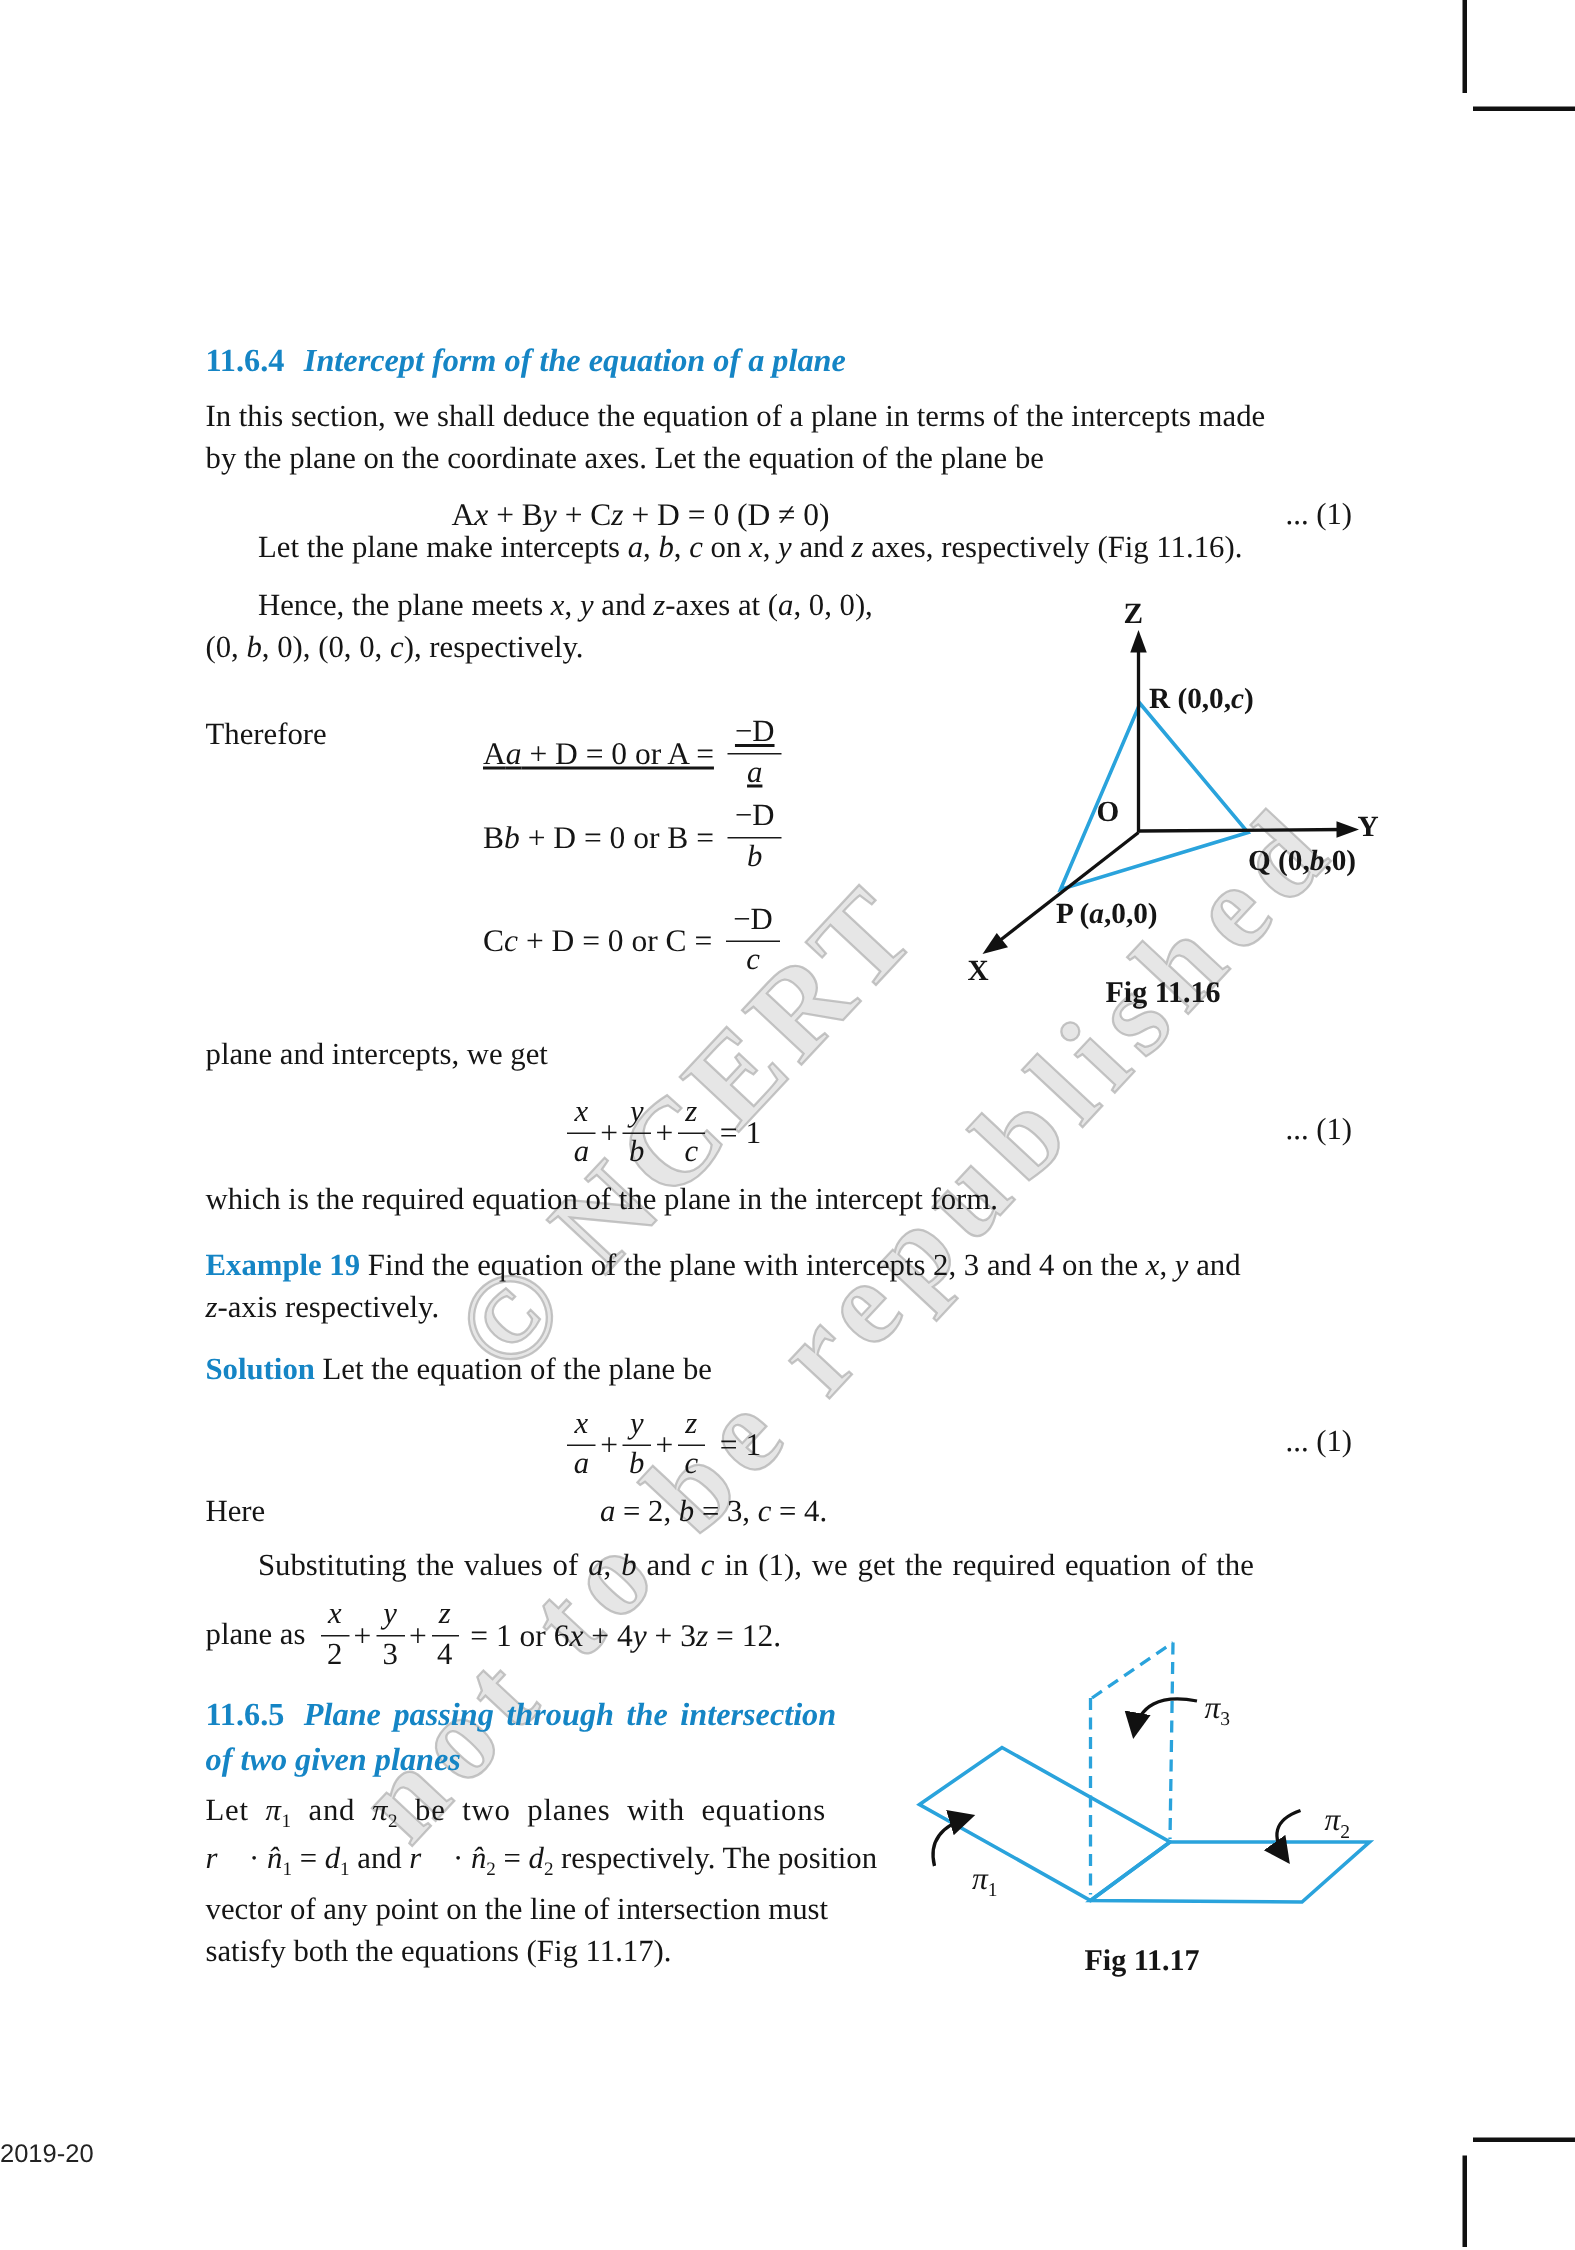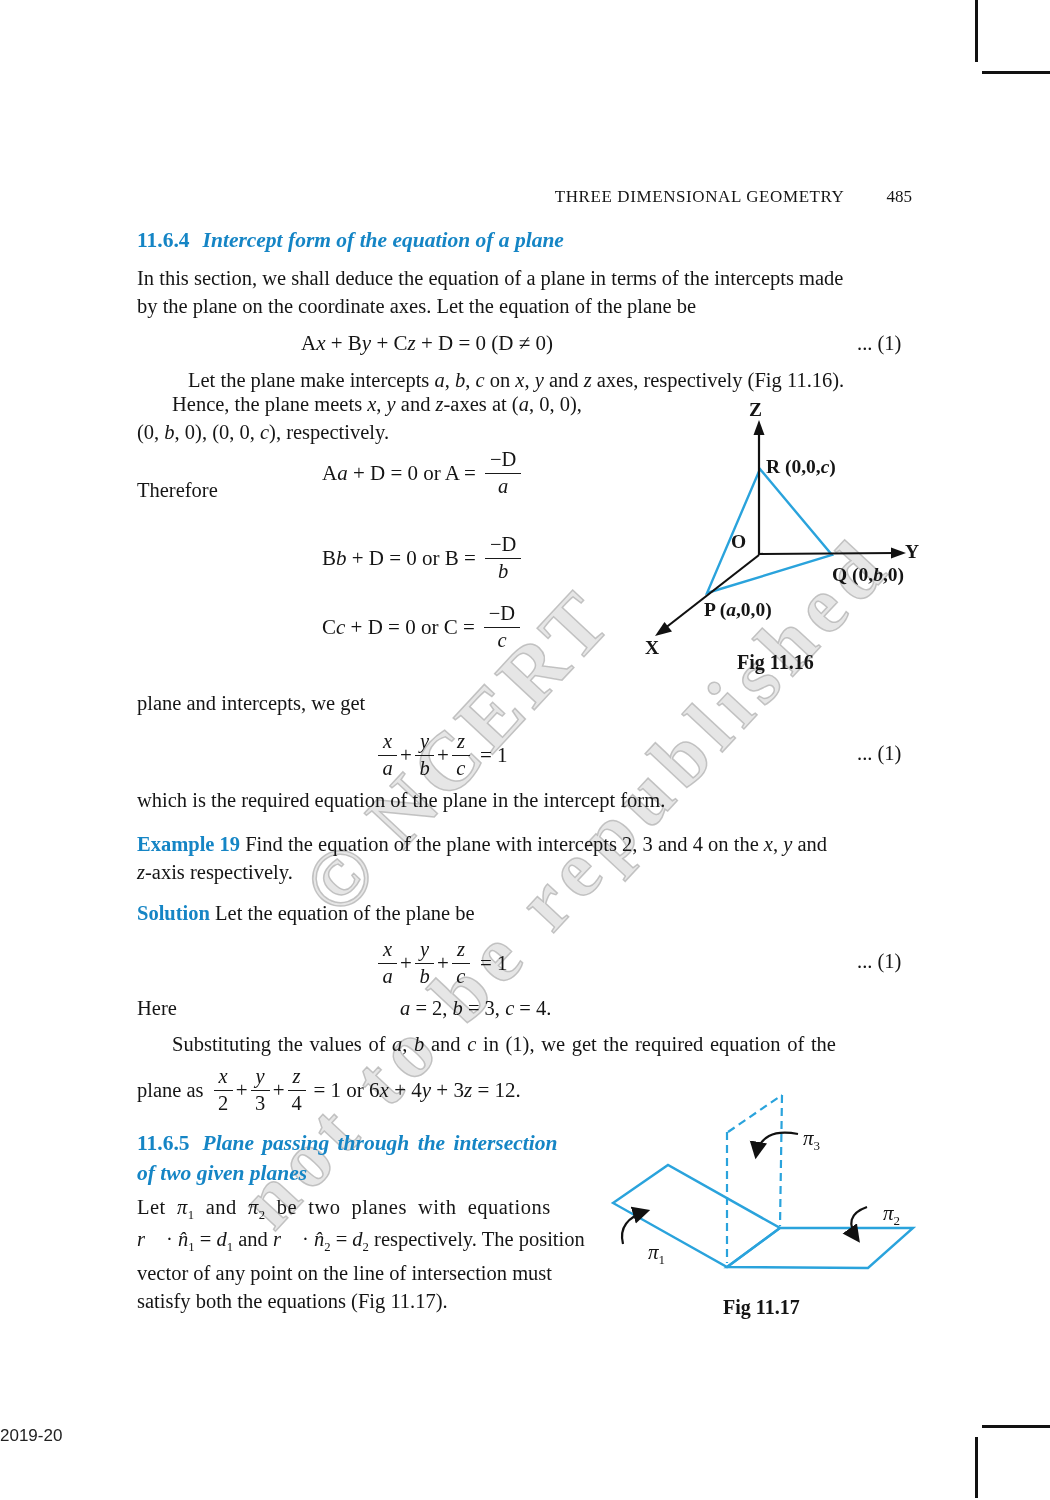--- a/index.html
+++ b/index.html
@@ -32,27 +32,27 @@
   
   .body-t{font-size:20.5px;}
   .blue-label{color:#1585c5;font-weight:bold;}
   .intro1{left:137px;top:267px;}
   .intro2{left:137px;top:295px;}
   .eqgen{left:301px;top:331px;font-size:21px;}
   .tag{font-size:20.5px;}
   .tag1{left:857px;top:332px;}
   .tag2{left:857px;top:742px;}
   .tag3{left:857px;top:950px;}
-  .intercepts{left:172px;top:369px;margin-left:16px;}
+  .intercepts{left:172px;top:354px;}
   .hence1{left:172px;top:393px;}
   .hence2{left:137px;top:421px;}
   .therefore-lbl{left:137px;top:479px;}
   .t-row{position:absolute;left:322px;display:flex;align-items:center;height:70px;font-size:21px;white-space:nowrap;}
   .t-row .frac{margin-left:9px;}
-  .tr1{top:438px;}.tr2{top:523px;}.tr3{top:592px;}
+  .tr1{top:467px;text-decoration:underline;}.tr2{top:523px;}.tr3{top:592px;}
   
   .frac{display:inline-flex;flex-direction:column;align-items:center;line-height:1.05;font-size:20.5px;vertical-align:middle;}
   .frac .num{border-bottom:1.6px solid #1a1a1a;padding:0 5px 2px;}
   .frac .den{padding-top:2px;}
   .num-it .num{font-style:italic;}
   .den-it .den{font-style:italic;}
   .eq-row{position:absolute;display:flex;align-items:center;height:66px;font-size:21px;white-space:nowrap;}
   .eq-row .op{margin:0 3px;}
   .eq-row .rhs{margin-left:10px;}
   .eqint1{left:378px;top:722px;}
@@ -96,23 +96,20 @@
 <div class="page">
 
   <div class="wm wm1">© NCERT</div>
   <div class="wm wm2">not to be republished</div>
 
   <div class="crop trv"></div>
   <div class="crop trh"></div>
   <div class="crop brh"></div>
   <div class="crop brv"></div>
 
-  <div class="abs hdr z1">
-    <span>THREE DIMENSIONAL GEOMETRY</span><span class="pgno">485</span>
-  </div>
 
   <div class="abs sec sec1164 z1">
     <span class="num">11.6.4</span><span class="ttl">Intercept form of the equation of a plane</span>
   </div>
 
   <div class="abs body-t intro1 z1">In this section, we shall deduce the equation of a plane in terms of the intercepts made</div>
   <div class="abs body-t intro2 z1">by the plane on the coordinate axes.  Let the equation of the plane be</div>
 
   <div class="abs eqgen z1">A<i>x</i> + B<i>y</i> + C<i>z</i> + D = 0  (D ≠ 0)</div>
   <div class="abs tag tag1 z1">... (1)</div>

